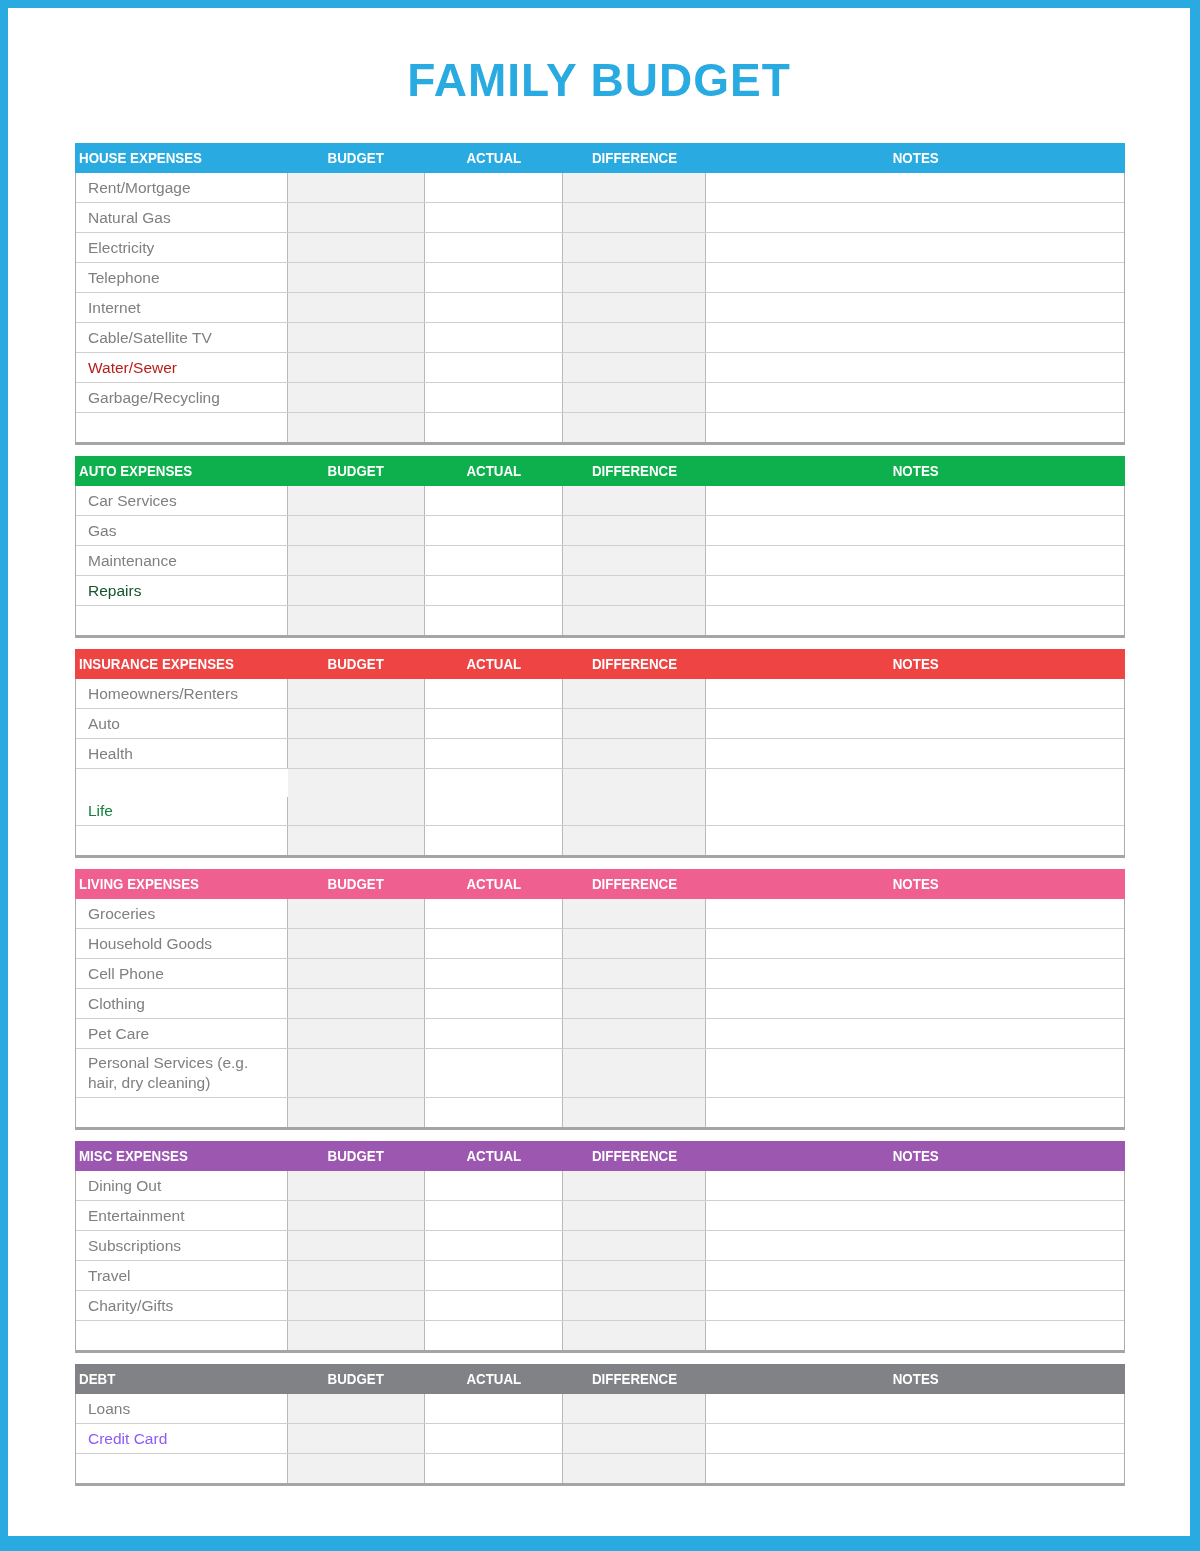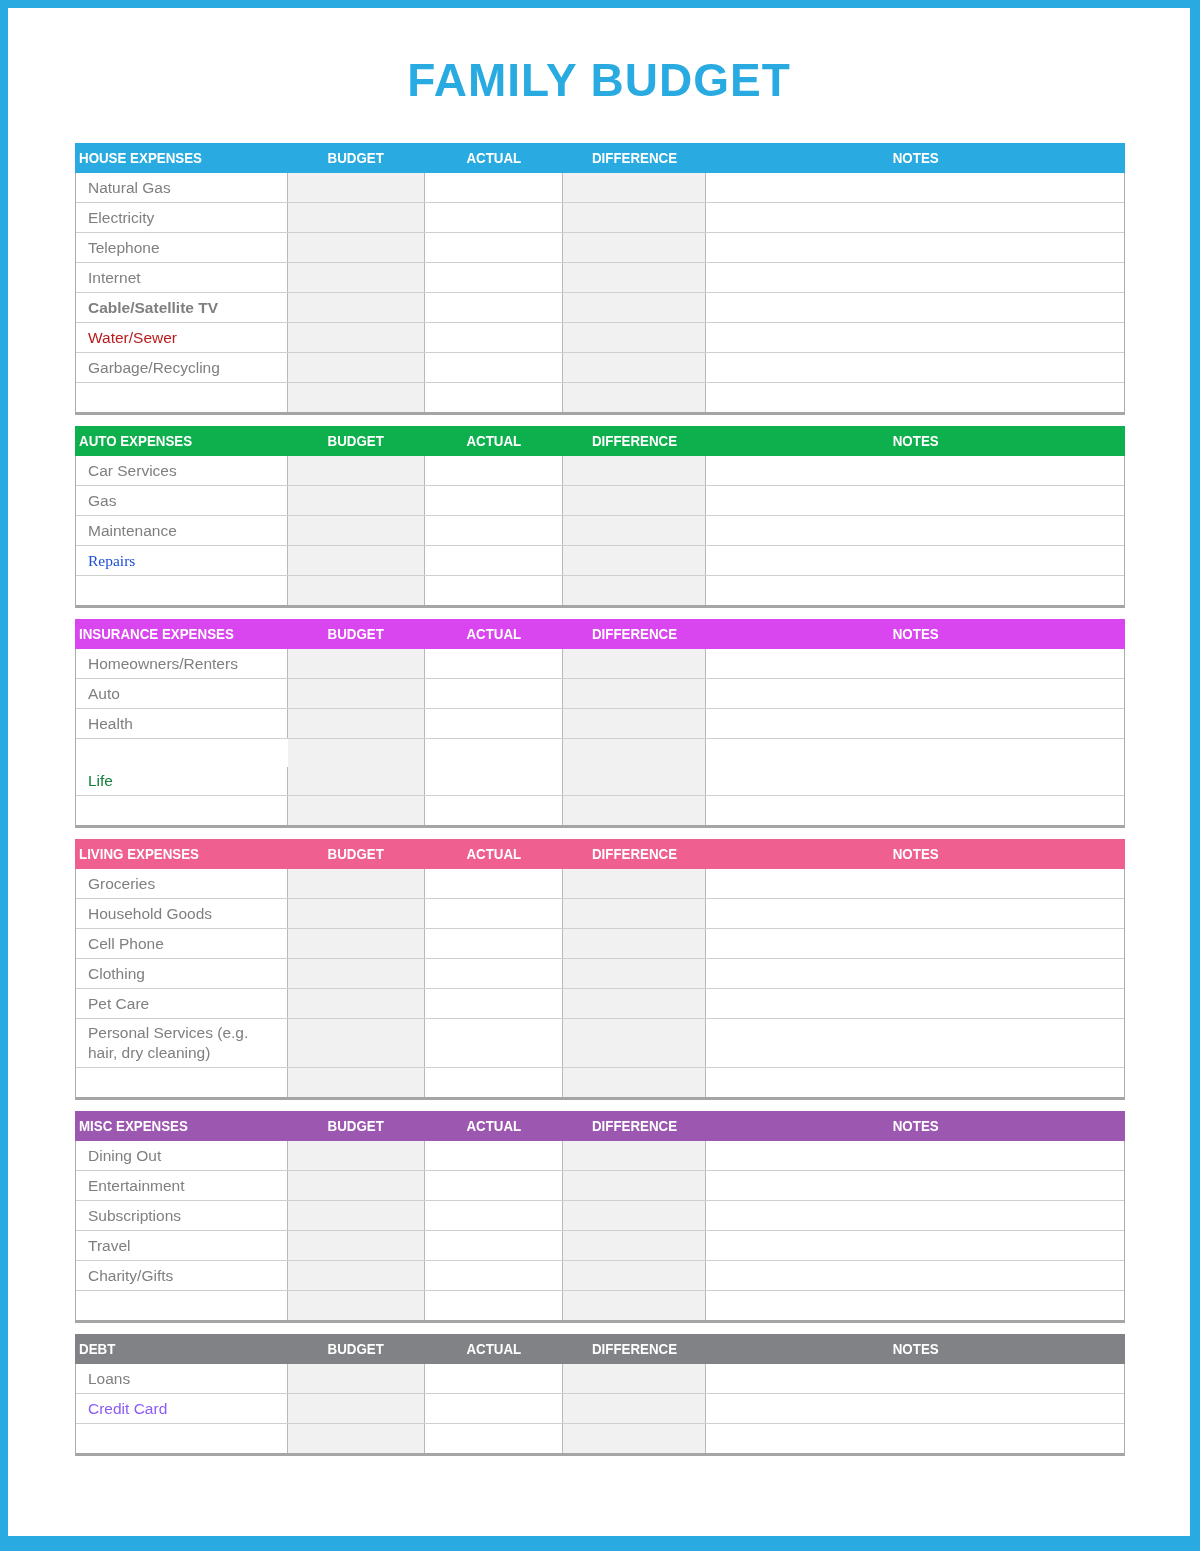--- a/index.html
+++ b/index.html
@@ -100,20 +100,27 @@
             <span class="cond">ACTUAL</span>
           </div>
       <div class="hc h-diff">
             <span class="cond">DIFFERENCE</span>
           </div>
       <div class="hc h-notes">
             <span class="cond">NOTES</span>
           </div>
     </div>
     <div class="sec-body">
+  <div class="row">
+    <div class="c c-label" style="color: rgb(127, 127, 127);">Rent/Mortgage</div>
+    <div class="c c-budget" style="background: rgb(241, 241, 242);"></div>
+    <div class="c c-actual"></div>
+    <div class="c c-diff" style="background: rgb(241, 241, 242);"></div>
+    <div class="c c-notes"></div>
+  </div>
 
   <div class="row">
     <div class="c c-label" style="color: rgb(127, 127, 127);">Natural Gas</div>
     <div class="c c-budget" style="background: rgb(241, 241, 242);"></div>
     <div class="c c-actual"></div>
     <div class="c c-diff" style="background: rgb(241, 241, 242);"></div>
     <div class="c c-notes"></div>
   </div>
 
   <div class="row">
@@ -134,21 +141,21 @@
 
   <div class="row">
     <div class="c c-label" style="color: rgb(127, 127, 127);">Internet</div>
     <div class="c c-budget" style="background: rgb(241, 241, 242);"></div>
     <div class="c c-actual"></div>
     <div class="c c-diff" style="background: rgb(241, 241, 242);"></div>
     <div class="c c-notes"></div>
   </div>
 
   <div class="row">
-    <div class="c c-label" style="color: rgb(127, 127, 127); font-weight: bold;">Cable/Satellite TV</div>
+    <div class="c c-label" style="color: rgb(127, 127, 127);">Cable/Satellite TV</div>
     <div class="c c-budget" style="background: rgb(241, 241, 242);"></div>
     <div class="c c-actual"></div>
     <div class="c c-diff" style="background: rgb(241, 241, 242);"></div>
     <div class="c c-notes"></div>
   </div>
 
   <div class="row">
     <div class="c c-label" style="color: #b91c1c;">Water/Sewer</div>
     <div class="c c-budget" style="background: rgb(241, 241, 242);"></div>
     <div class="c c-actual"></div>
@@ -211,39 +218,39 @@
 
   <div class="row">
     <div class="c c-label" style="color: rgb(127, 127, 127);">Maintenance</div>
     <div class="c c-budget" style="background: rgb(241, 241, 242);"></div>
     <div class="c c-actual"></div>
     <div class="c c-diff" style="background: rgb(241, 241, 242);"></div>
     <div class="c c-notes"></div>
   </div>
 
   <div class="row">
-    <div class="c c-label" style="color: #1d4ed8; font-family: Liberation Serif, serif;">Repairs</div>
-    <div class="c c-budget" style="background: rgb(241, 241, 242);"></div>
-    <div class="c c-actual"></div>
-    <div class="c c-diff" style="background: rgb(241, 241, 242);"></div>
-    <div class="c c-notes"></div>
-  </div>
-
-  <div class="row">
-    <div class="c c-label" style="color: rgb(127, 127, 127);"></div>
-    <div class="c c-budget" style="background: rgb(241, 241, 242);"></div>
-    <div class="c c-actual"></div>
-    <div class="c c-diff" style="background: rgb(241, 241, 242);"></div>
-    <div class="c c-notes"></div>
-  </div>
-</div>
-  </div>
-
-  <div class="sec">
-    <div class="sec-header" style="background: #d946ef;">
+    <div class="c c-label" style="color: #14532d;">Repairs</div>
+    <div class="c c-budget" style="background: rgb(241, 241, 242);"></div>
+    <div class="c c-actual"></div>
+    <div class="c c-diff" style="background: rgb(241, 241, 242);"></div>
+    <div class="c c-notes"></div>
+  </div>
+
+  <div class="row">
+    <div class="c c-label" style="color: rgb(127, 127, 127);"></div>
+    <div class="c c-budget" style="background: rgb(241, 241, 242);"></div>
+    <div class="c c-actual"></div>
+    <div class="c c-diff" style="background: rgb(241, 241, 242);"></div>
+    <div class="c c-notes"></div>
+  </div>
+</div>
+  </div>
+
+  <div class="sec">
+    <div class="sec-header" style="background: #ef4444;">
       <div class="hc h-name">
             <span class="cond">INSURANCE EXPENSES</span>
           </div>
       <div class="hc h-budget">
             <span class="cond">BUDGET</span>
           </div>
       <div class="hc h-actual">
             <span class="cond">ACTUAL</span>
           </div>
       <div class="hc h-diff">

